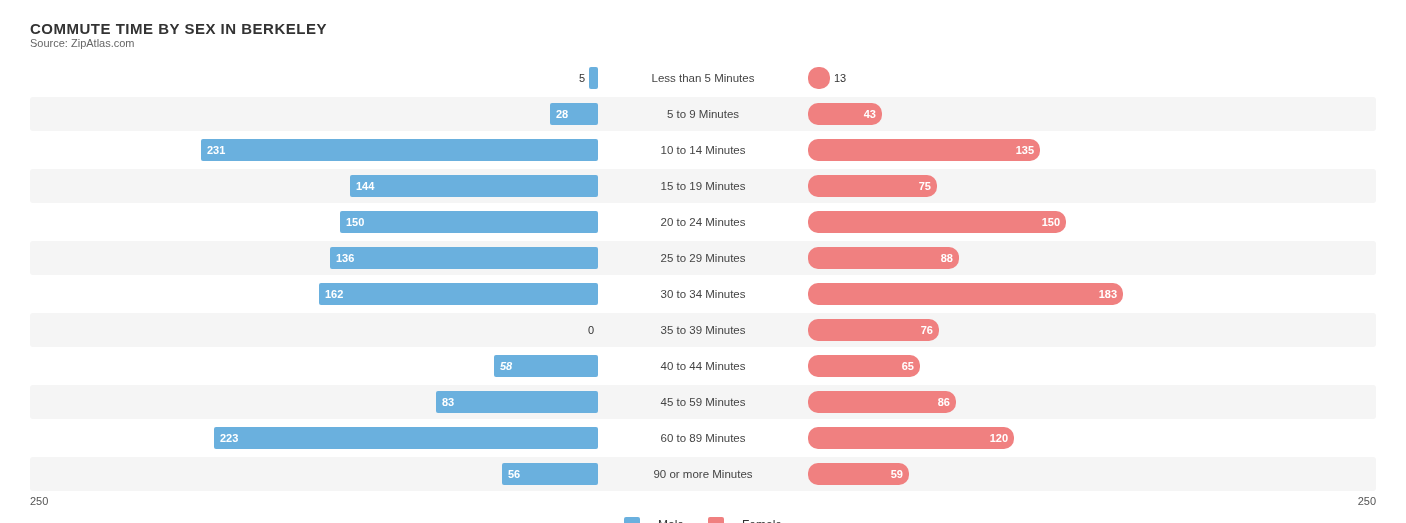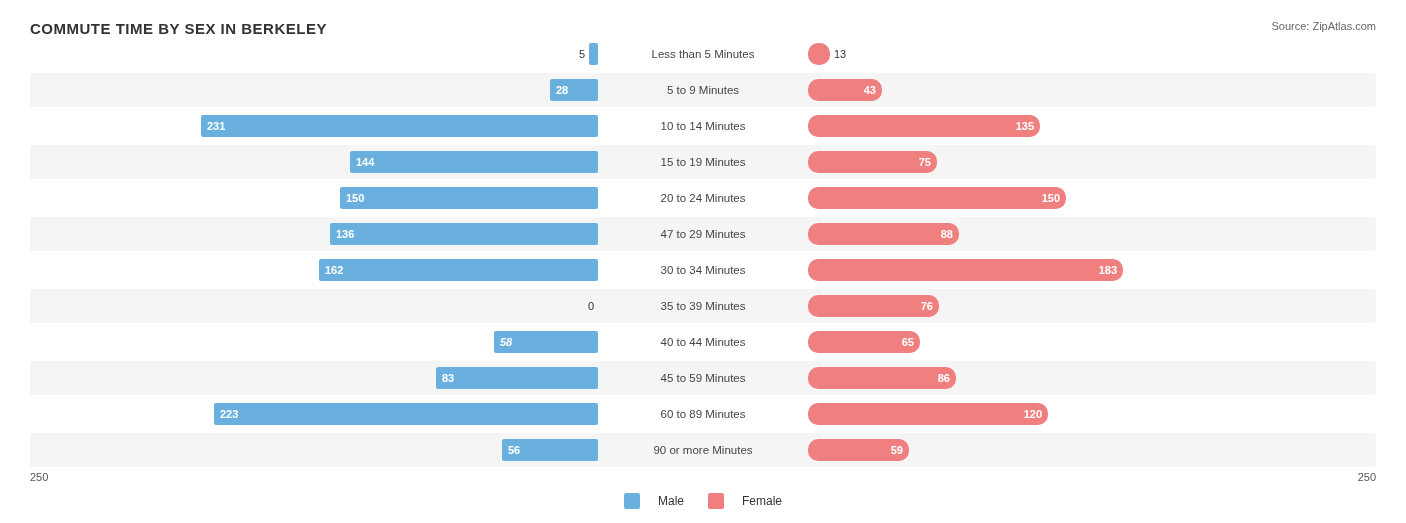--- a/index.html
+++ b/index.html
@@ -9,22 +9,24 @@
       width: 1406px;
       min-height: 523px;
       padding: 20px 30px;
     }
     .chart-container {
       width: 100%;
       position: relative;
     }
     .chart-header {
       display: flex;
-      justify-content: space-between;
+      justify-content: center;
       align-items: flex-start;
+      margin-bottom: 12px;
+      flex-direction: column;
     }
     .chart-title {
       font-size: 15px;
       font-weight: bold;
       text-transform: uppercase;
       color: #333;
       letter-spacing: 0.5px;
     }
     .chart-source {
       font-size: 11px;
@@ -217,21 +219,21 @@
             <span class="val-inside-right">150</span>
           </div>
         </div>
       </div>
       <div class="bar-row alt-bg">
         <div class="left-side">
           <div class="bar-blue" style="width: 268px;">
             <span class="val-inside-left">136</span>
           </div>
         </div>
-        <div class="center-label">47 to 29 Minutes</div>
+        <div class="center-label">25 to 29 Minutes</div>
         <div class="right-side">
           <div class="bar-pink" style="width: 151px;">
             <span class="val-inside-right">88</span>
           </div>
         </div>
       </div>
       <div class="bar-row">
         <div class="left-side">
           <div class="bar-blue" style="width: 279px;">
             <span class="val-inside-left">162</span>
@@ -282,21 +284,21 @@
         </div>
       </div>
       <div class="bar-row">
         <div class="left-side">
           <div class="bar-blue" style="width: 384px;">
             <span class="val-inside-left">223</span>
           </div>
         </div>
         <div class="center-label">60 to 89 Minutes</div>
         <div class="right-side">
-          <div class="bar-pink" style="width: 240px;">
+          <div class="bar-pink" style="width: 206px;">
             <span class="val-inside-right">120</span>
           </div>
         </div>
       </div>
       <div class="bar-row alt-bg">
         <div class="left-side">
           <div class="bar-blue" style="width: 96px;">
             <span class="val-inside-left">56</span>
           </div>
         </div>

